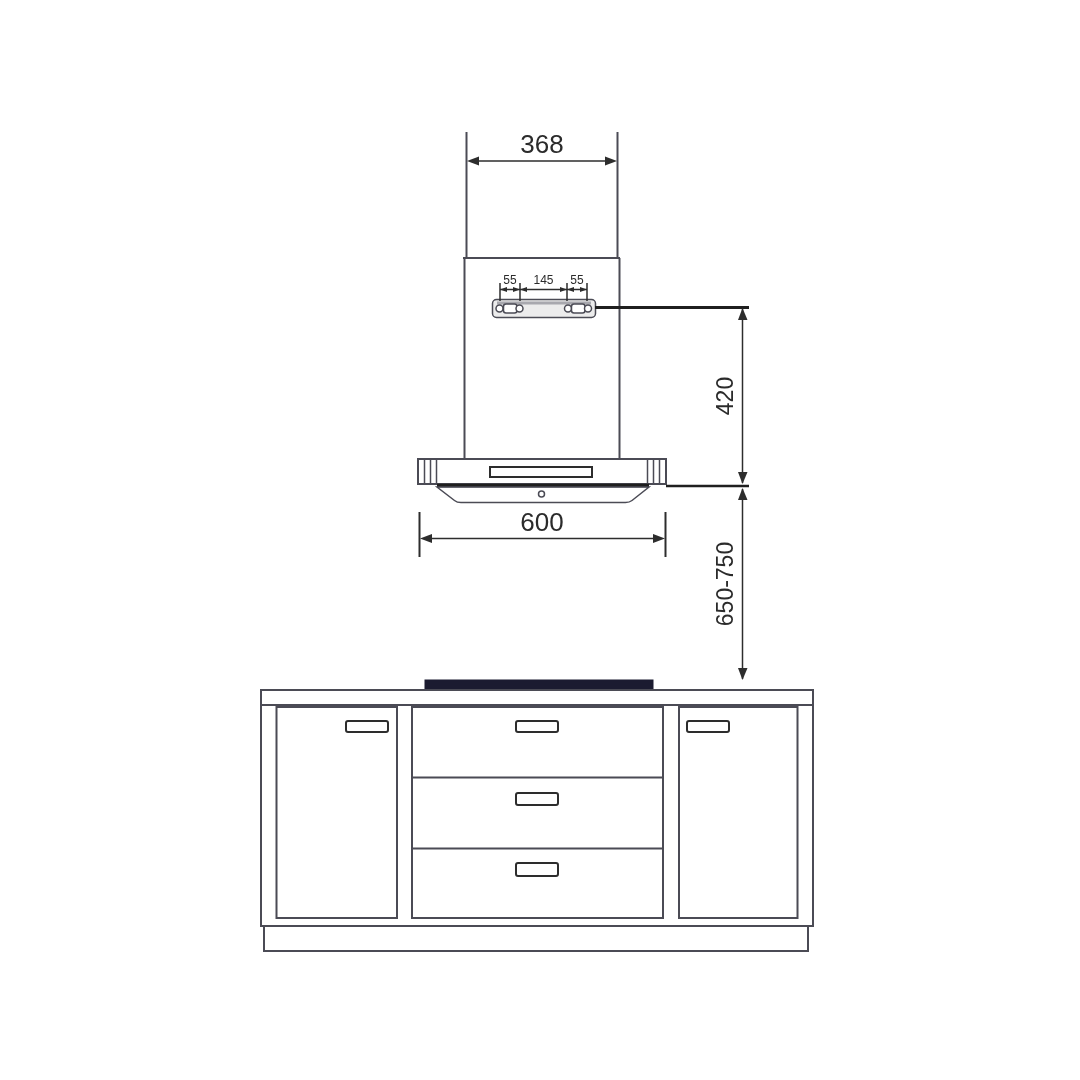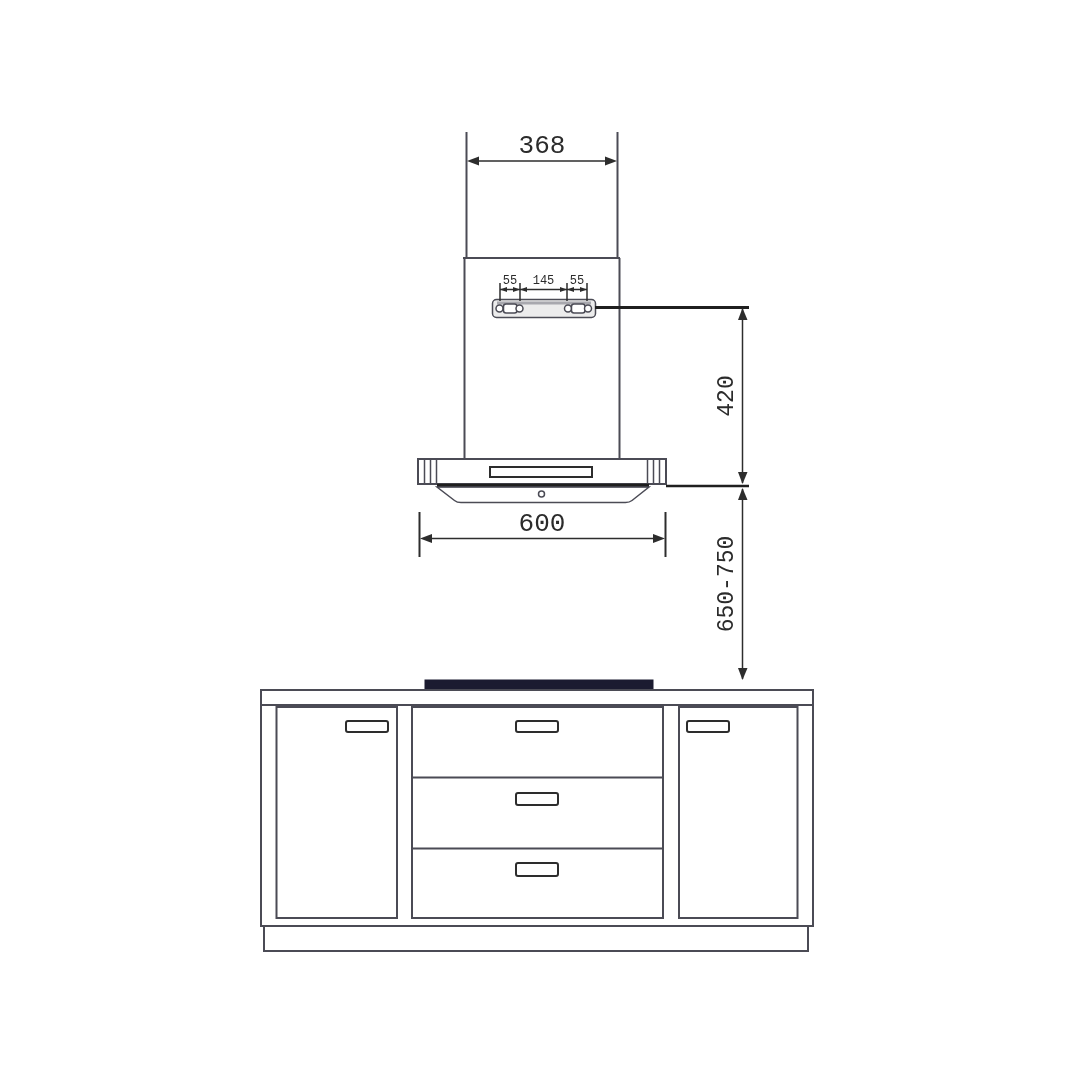--- a/index.html
+++ b/index.html
@@ -8,21 +8,21 @@
     --ref-color:#1f1f1f;
     --bracket-fill:#ececec;
     --bracket-shade:#a8a8ae;
     --cooktop-color:#1b1b30;
     --dim-text:#2b2b2b;
     --bg:#ffffff;
   }
   html,body{margin:0;padding:0;background:var(--bg);}
   .canvas{
     position:relative;width:1080px;height:1080px;background:var(--bg);
-    font-family:Liberation Mono, monospace;
+    font-family:Liberation Sans, sans-serif;
   }
   svg{display:block}
   .outline{stroke:var(--line-color);stroke-width:2;fill:none;stroke-linecap:butt}
   .outline-thin{stroke:var(--line-color);stroke-width:1.5;fill:none}
   .dim{stroke:var(--dim-color);stroke-width:1.5;fill:none}
   .dim2{stroke:var(--dim-color);stroke-width:2;fill:none}
   .dim-fill{fill:var(--dim-color);stroke:none}
   .ref-thick{stroke:var(--ref-color);stroke-width:3;fill:none}
   .ref-med{stroke:var(--ref-color);stroke-width:2.5;fill:none}
   .rim{stroke:var(--ref-color);stroke-width:3.5;fill:none}

